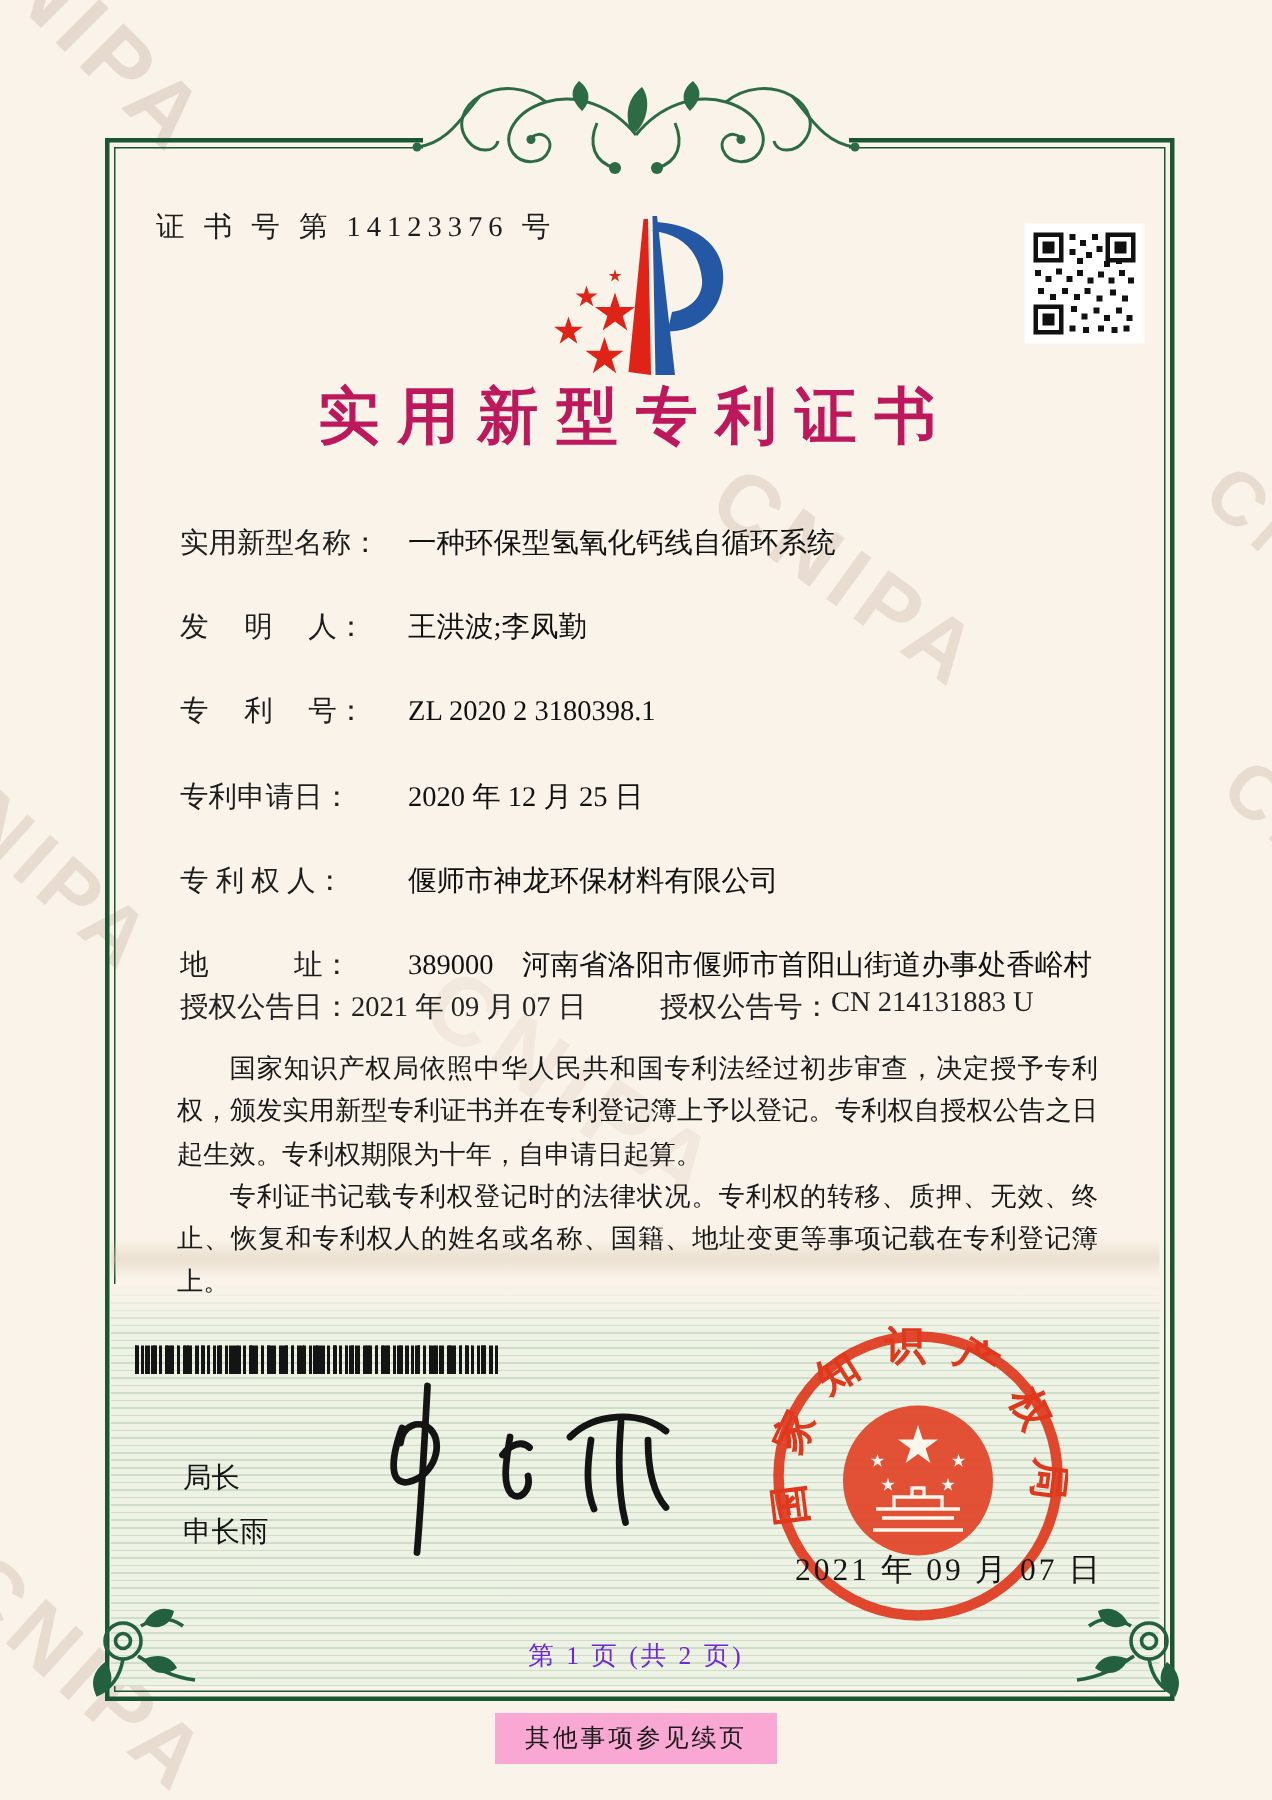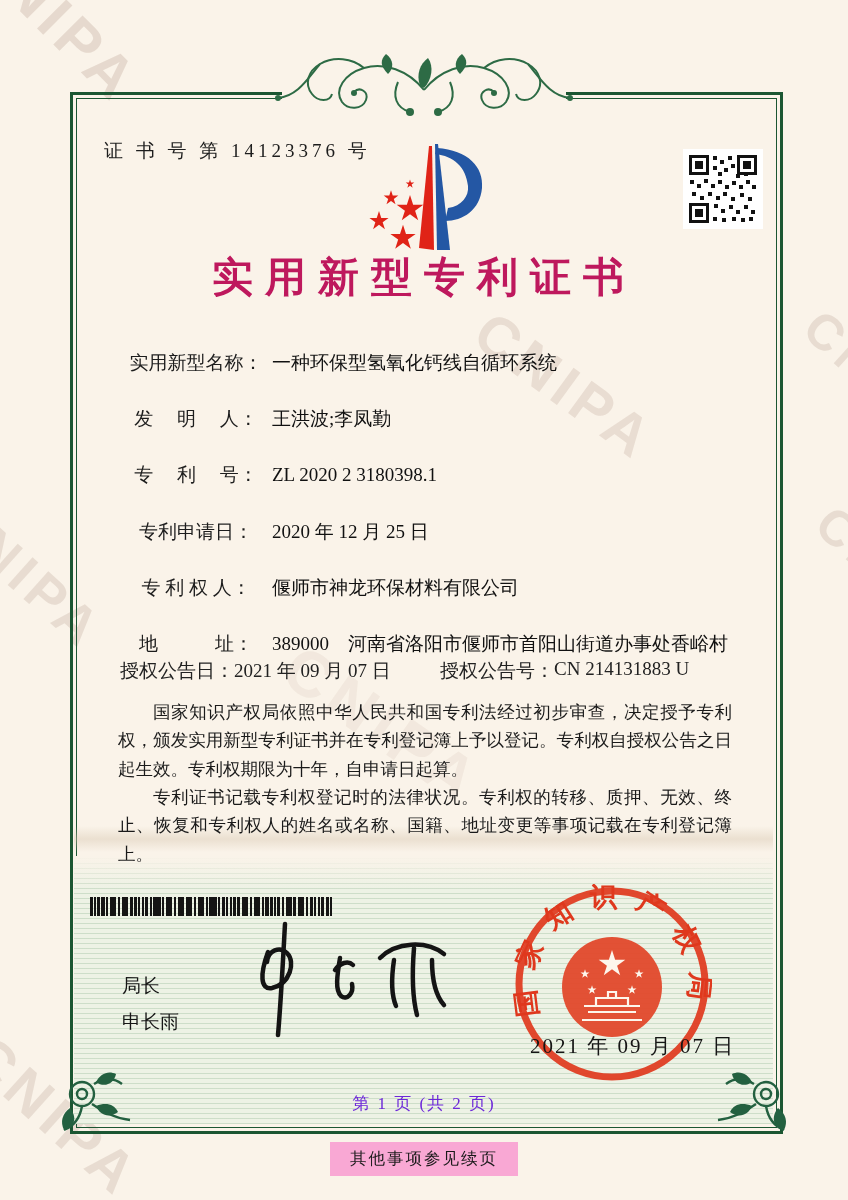--- a/index.html
+++ b/index.html
@@ -29,21 +29,21 @@
     background:linear-gradient(#faf3e9,rgba(250,243,233,0));}
   .scan-shadow{position:absolute; left:74px; top:826px; width:699px; height:26px;
     background:linear-gradient(rgba(221,208,188,0), rgba(216,200,178,0.45), rgba(221,208,188,0));}
   .cert-no{position:absolute; left:104px; top:138px; font-size:19px; letter-spacing:4px; color:#1d1d1d;text-align:right;}
   .title{
     position:absolute; left:0; top:250px; width:100%; text-align:center;
     font-size:41px; font-weight:bold; letter-spacing:12px; color:#be185d;
   }
   .fields{position:absolute; left:120px; top:351px; width:625px; font-size:19px;}
   .frow{display:flex; margin-bottom:31.5px; line-height:1.3;}
-  .flabel{flex:0 0 152px; white-space:pre; color:#1d1d1d;text-align:center;}
+  .flabel{flex:0 0 152px; white-space:pre; color:#1d1d1d;}
   .fvalue{color:#111;}
   .grant-row{position:absolute; left:120px; top:658px; width:625px; font-size:19px; display:flex;}
   .grant-b{display:flex; white-space:pre;}
   .grant-b.second{position:absolute; left:320px;}
   .paras{position:absolute; left:118px; top:698px; width:614px; font-size:17.5px; line-height:1.62; color:#1a1a1a;}
   .paras p{margin:0; text-indent:2em; text-align:justify;}
   .barcode{
     position:absolute; left:90px; top:897px; width:242px; height:19px;
     background:
       repeating-linear-gradient(90deg,#141414 0 2px,rgba(0,0,0,0) 2px 4px),

